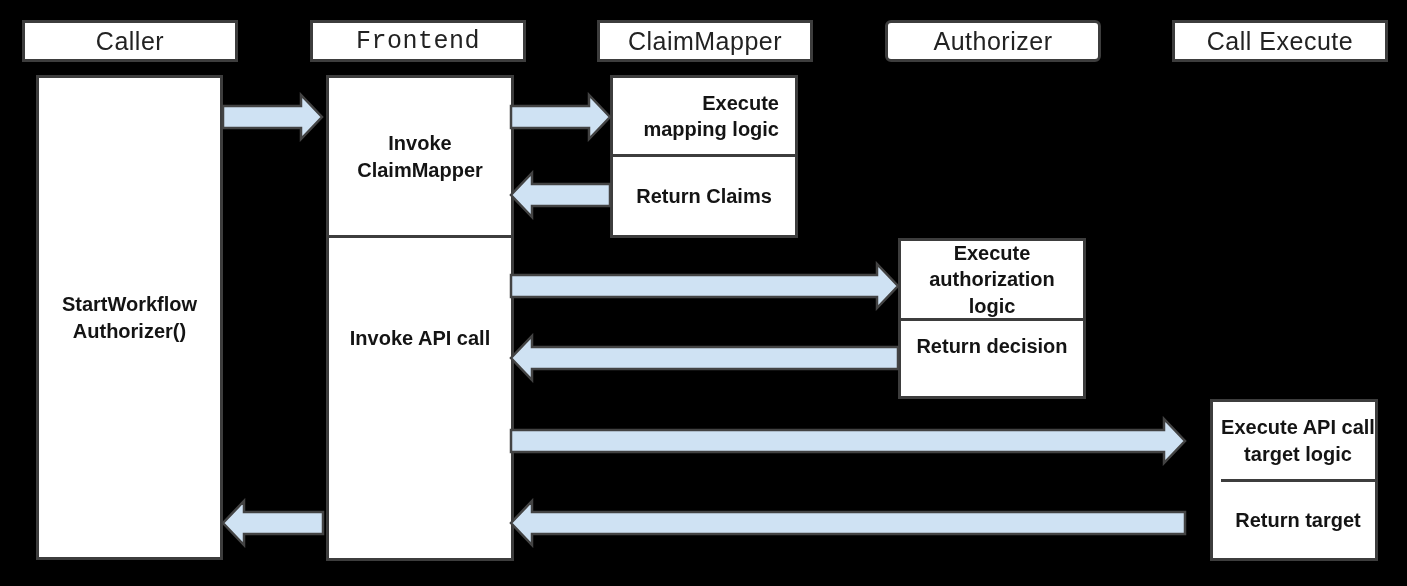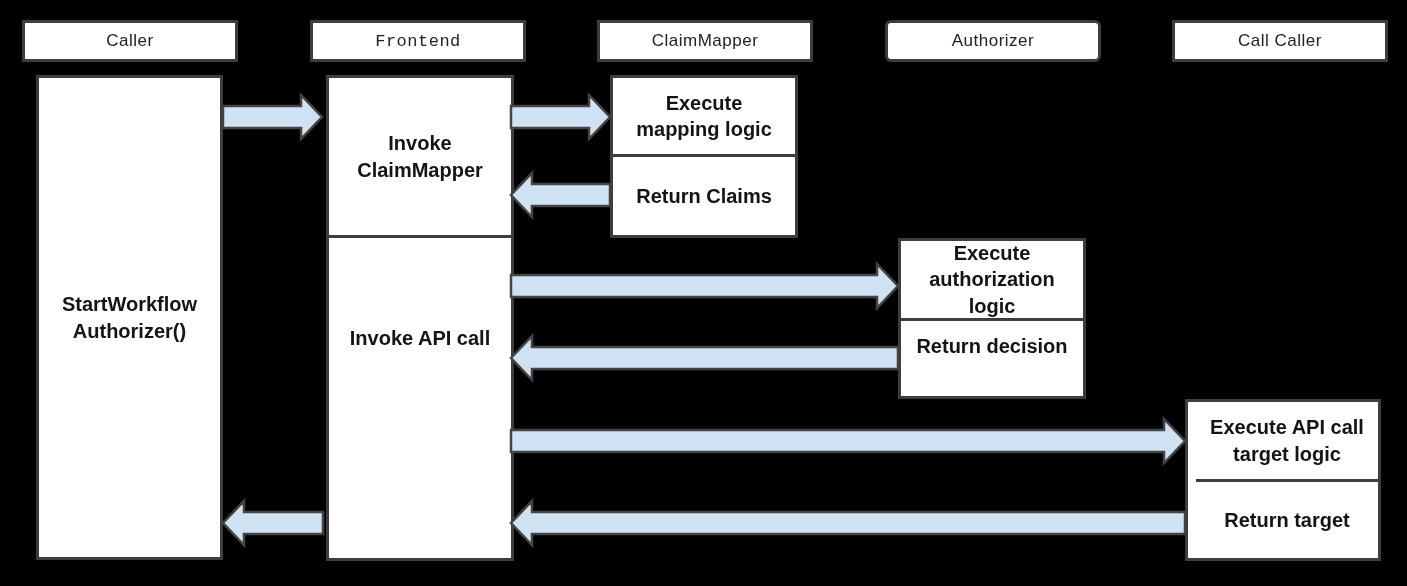--- a/index.html
+++ b/index.html
@@ -19,21 +19,21 @@
     position: absolute;
     top: 20px;
     height: 42px;
     width: 216px;
     background: #ffffff;
     border: 3px solid #3d3d3d;
     box-sizing: border-box;
     display: flex;
     align-items: center;
     justify-content: center;
-    font-size: 17px;
+    font-size: 25px;
     font-weight: 400;
     color: #222222;
     letter-spacing: 0.5px;
     white-space: nowrap;
   }
   .col {
     position: absolute;
     background: #ffffff;
     border: 3px solid #3d3d3d;
     box-sizing: border-box;
@@ -74,21 +74,21 @@
   <div class="hdr" style="left:310px;font-family:Liberation Mono, monospace;">
       <span>Frontend</span>
     </div>
   <div class="hdr" style="left:597px;">
       <span>ClaimMapper</span>
     </div>
   <div class="hdr" style="left:885px;border-radius:6px;">
       <span>Authorizer</span>
     </div>
   <div class="hdr" style="left:1172px;">
-      <span>Call Caller</span>
+      <span>Call Execute</span>
     </div>
 
   <div class="col" style="left:36px; top:75px; width:187px; height:485px;">
     <div class="seg" style="flex:1;">
       <span class="inner">
         <span>StartWorkflow</span><br>
         <span>Authorizer()</span>
       </span>
     </div>
   </div>
@@ -96,38 +96,38 @@
   <div class="col" style="left:326px; top:75px; width:188px; height:486px;">
     <div class="seg" style="height:157px;">
       <span class="inner w160">Invoke ClaimMapper</span>
     </div>
     <div class="seg" style="height:203px;">
       <span class="inner w170">Invoke API call</span>
     </div>
   </div>
 
   <div class="col" style="left:610px; top:75px; width:188px; height:163px;">
-    <div class="seg" style="height:76px;">
+    <div class="seg" style="height:76px;text-align:right;">
       <span class="inner w150">Execute mapping logic</span>
     </div>
     <div class="seg" style="height:81px;">
       <span class="inner">Return Claims</span>
     </div>
   </div>
 
   <div class="col" style="left:898px; top:238px; width:188px; height:161px;">
     <div class="seg" style="height:77px;">
       <span class="inner w150">Execute authorization logic</span>
     </div>
     <div class="seg" style="height:54px;">
       <span class="inner">Return decision</span>
     </div>
   </div>
 
-  <div class="col" style="left:1185px; top:399px; width:196px; height:162px;padding-left:8px;">
+  <div class="col" style="left:1210px; top:399px; width:168px; height:162px;padding-left:8px;">
     <div class="seg" style="height:77px;">
       <span class="inner w170">Execute API call target logic</span>
     </div>
     <div class="seg" style="height:79px;">
       <span class="inner">Return target</span>
     </div>
   </div>
 
   <svg class="arrow" style="left:220px; top:92px;" width="105" height="50">
     <polygon points="3,14 81,14 81,3 102,25 81,47 81,36 3,36" fill="#cfe2f3" stroke="#434343" stroke-width="2.5"></polygon>

